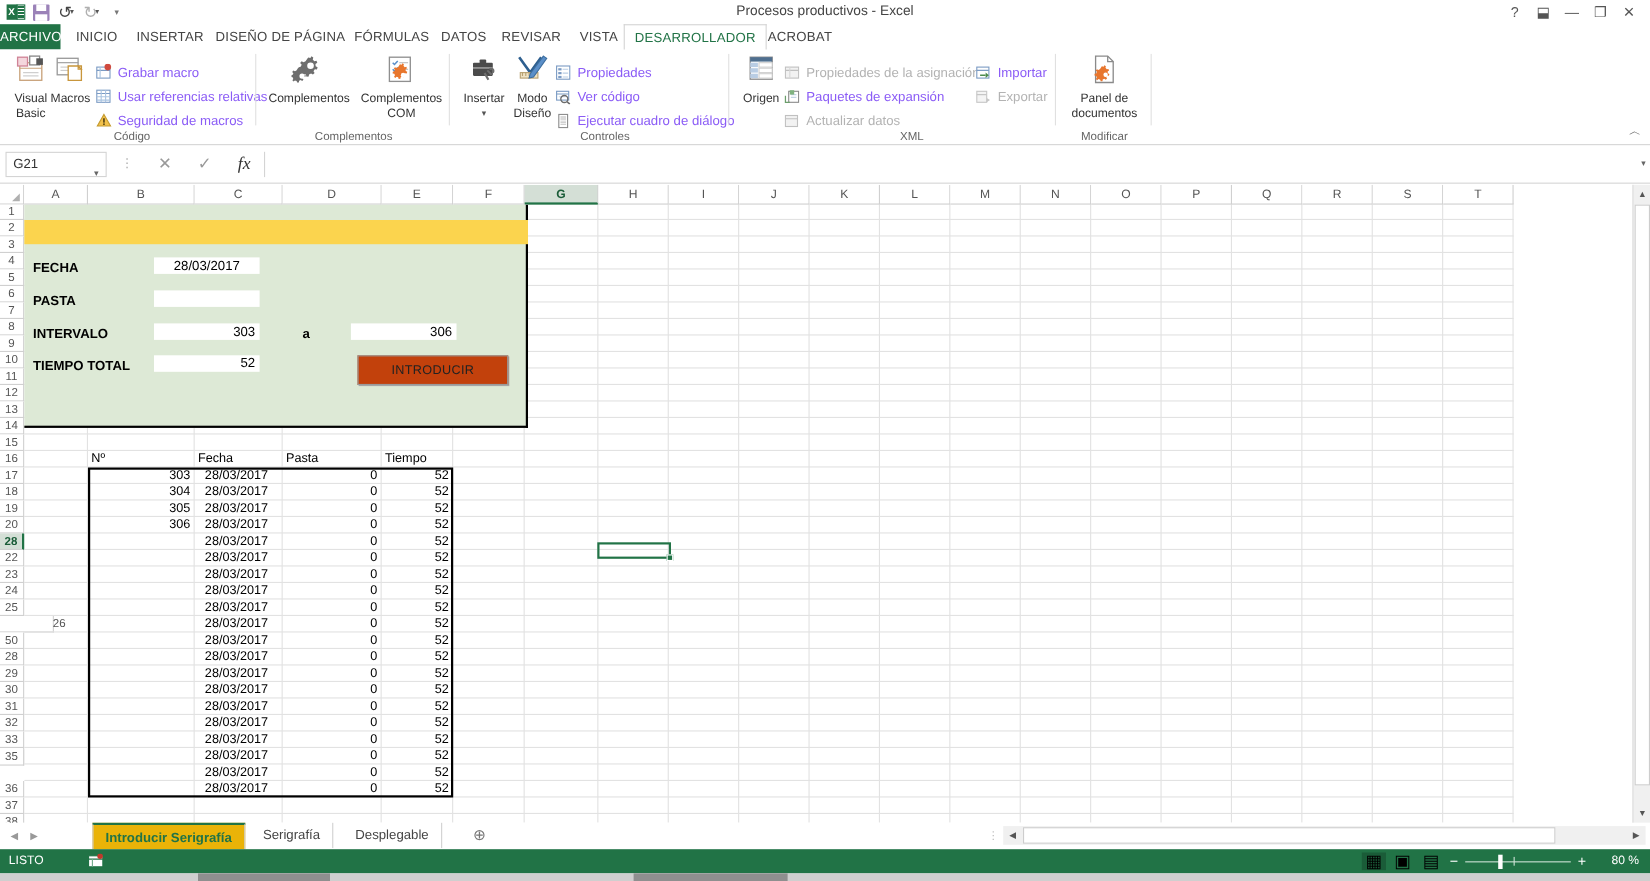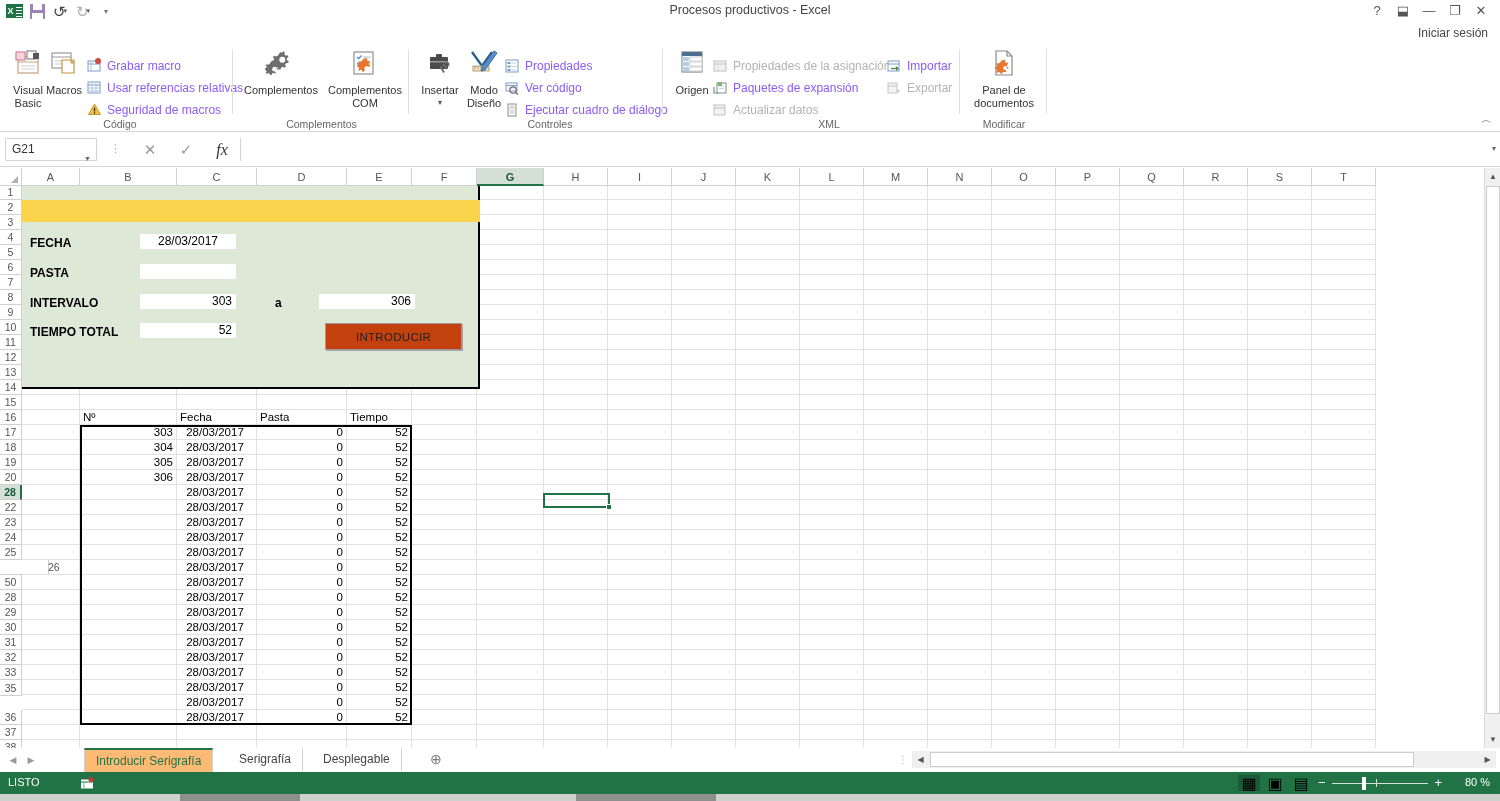--- a/index.html
+++ b/index.html
@@ -154,21 +154,21 @@
   .vsb { position: absolute; right: 0; top: 168px; width: 16px; height: 580px; background: #f0f0f0; border-left:1px solid #dcdcdc;}
   .vsb .ar { width: 16px; height: 17px; display: flex; align-items: center; justify-content: center; font-size: 8px; color: #555; cursor: pointer;}
   .vsb .thumb { position: absolute; left: 1px; top: 18px; width: 14px; height: 528px; background: #fff; border: 1px solid #cdcdcd; cursor: grab;}
   .hsbrow { position: absolute; left: 0; top: 748px; width: 1500px; height: 24px; background: #fff; }
   .tabnav { position: absolute; left: 4px; top: 4px; display: flex; gap: 0px; }
   .tabnav span { width: 18px; height: 16px; text-align: center; line-height:16px; font-size: 9px; color: #999; cursor: pointer; }
   .sheettab {
     position: absolute; top: 0px; height: 23px; line-height: 23px; font-size: 12px;
     color: #444; padding: 0 11px; cursor: pointer; border-right: 1px solid #d0d0d0;
   }
-  .sheettab.active { background: #fdba74; color: #217346; font-weight: normal; border: 1px solid #d0d0d0;
+  .sheettab.active { background: #eab308; color: #217346; font-weight: bold; border: 1px solid #d0d0d0;
       border-top: 2px solid #217346; border-bottom: none; height: 24px; line-height: 22px; border-right:1px solid #d0d0d0;}
   .addsheet { position: absolute; top: 3px; font-size: 14px; color: #777; cursor: pointer; }
   .hsb { position: absolute; right: 4px; top: 3px; width: 584px; height: 17px; background: #f0f0f0; }
   .hsb .har { position: absolute; top: 0; width: 17px; height: 17px; text-align: center; line-height: 17px; font-size: 8px; color: #555; cursor: pointer;}
   .hsb .hthumb { position: absolute; left: 18px; top: 1px; width: 484px; height: 15px; background: #fff; border: 1px solid #cdcdcd; cursor: grab;}
   .hgrip { position: absolute; right: 592px; top: 6px; font-size: 10px; color: #bbb; }
 
   
   .status { position: absolute; left: 0; top: 772px; width: 1500px; height: 22px; background: #217346; }
   .status .sleft { position: absolute; left: 8px; top: 4px; font-size: 11px; color: #fff; }
@@ -219,20 +219,32 @@
     <div class="winbtns">
       <span>?</span>
       <span>⬓</span>
       <span>—</span>
       <span>❐</span>
       <span>✕</span>
     </div>
     <div class="signin">Iniciar sesión</div>
   </div>
 
+  <div class="ribbon-tabs">
+    <div class="tab archivo" style="left:0;">ARCHIVO</div>
+    <div class="tab" style="left:60px;">INICIO</div>
+    <div class="tab" style="left:115px;">INSERTAR</div>
+    <div class="tab" style="left:187px;">DISEÑO DE PÁGINA</div>
+    <div class="tab" style="left:313px;">FÓRMULAS</div>
+    <div class="tab" style="left:392px;">DATOS</div>
+    <div class="tab" style="left:447px;">REVISAR</div>
+    <div class="tab" style="left:518px;">VISTA</div>
+    <div class="tab active" style="left:567px;">DESARROLLADOR</div>
+    <div class="tab" style="left:689px;">ACROBAT</div>
+  </div>
 
   <div class="ribbon">
 
     <div class="group" style="left:0; width:233px;">
       <div class="bigbtn" style="left:2px;">
         <div class="bi">
           <svg width="30" height="30" viewBox="0 0 30 30">
             <rect x="5" y="8" width="20" height="16" fill="#fff" stroke="#c8a27a" stroke-width="1.2"></rect>
             <line x1="5" y1="13" x2="25" y2="13" stroke="#c8a27a"></line>
             <line x1="8" y1="17" x2="22" y2="17" stroke="#cfcfcf"></line>

